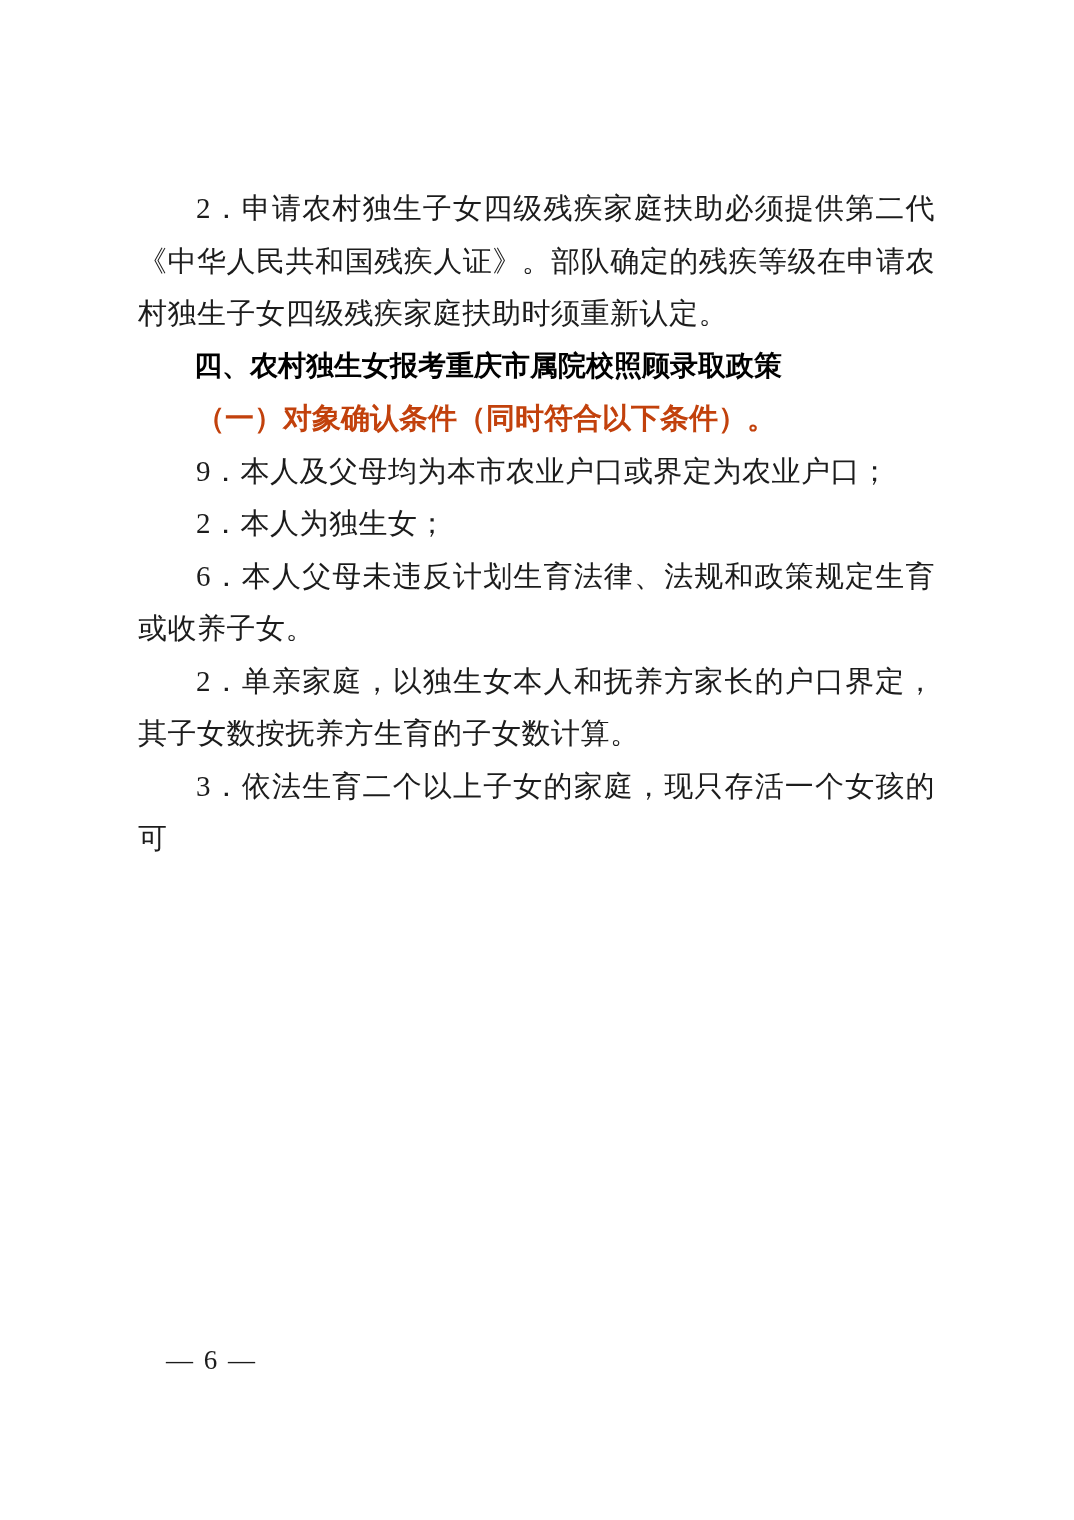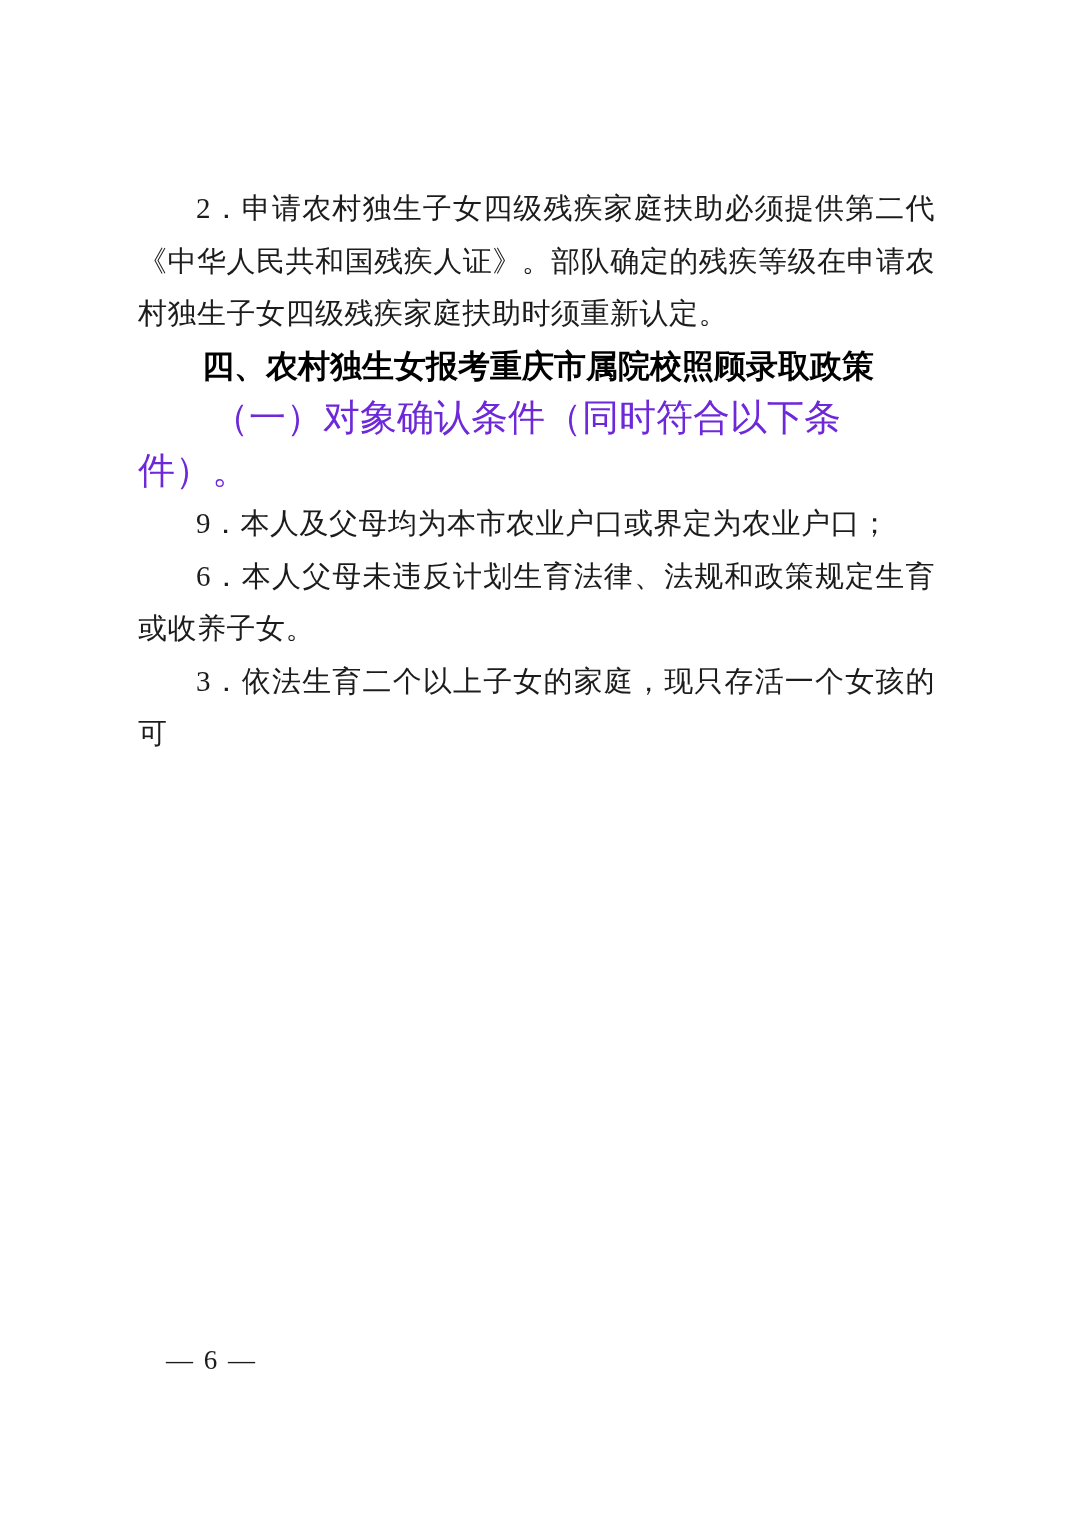--- a/index.html
+++ b/index.html
@@ -27,34 +27,34 @@
     font-size: 29px;
     line-height: 52.5px;
     letter-spacing: 0.5px;
     text-align: justify;
     text-indent: 2em;
     color: #1c1c1c;
     font-weight: 400;
   }
   .heading1 {
     margin: 0;
-    font-size: 32px;
+    font-size: 28px;
     line-height: 52.5px;
     font-family: "Liberation Sans", "DejaVu Sans", sans-serif;
     font-weight: 700;
     text-indent: 2em;
     color: #000000;
   }
   .heading2 {
     margin: 0;
-    font-size: 37px;
+    font-size: 29px;
     line-height: 52.5px;
-    font-weight: 400;
+    font-weight: 700;
     text-indent: 2em;
-    color: #6d28d9;
+    color: #c2410c;
   }
   .page-number {
     position: absolute;
     left: 166px;
     top: 1342px;
     font-size: 27px;
     line-height: 36px;
     letter-spacing: 2px;
     color: #1c1c1c;
   }
@@ -62,19 +62,21 @@
 </head>
 <body>
 
 <div class="doc-page">
 
   <div class="doc-content">
     <p class="par">2．申请农村独生子女四级残疾家庭扶助必须提供第二代《中华人民共和国残疾人证》。部队确定的残疾等级在申请农村独生子女四级残疾家庭扶助时须重新认定。</p>
     <p class="heading1">四、农村独生女报考重庆市属院校照顾录取政策</p>
     <p class="heading2">（一）对象确认条件（同时符合以下条件）。</p>
     <p class="par">9．本人及父母均为本市农业户口或界定为农业户口；</p>
+    <p class="par">2．本人为独生女；</p>
     <p class="par">6．本人父母未违反计划生育法律、法规和政策规定生育或收养子女。</p>
+    <p class="par">2．单亲家庭，以独生女本人和抚养方家长的户口界定，其子女数按抚养方生育的子女数计算。</p>
     <p class="par">3．依法生育二个以上子女的家庭，现只存活一个女孩的可</p>
   </div>
 
   <div class="page-number">— 6 —</div>
 
 </div>
 
 </body></html>

